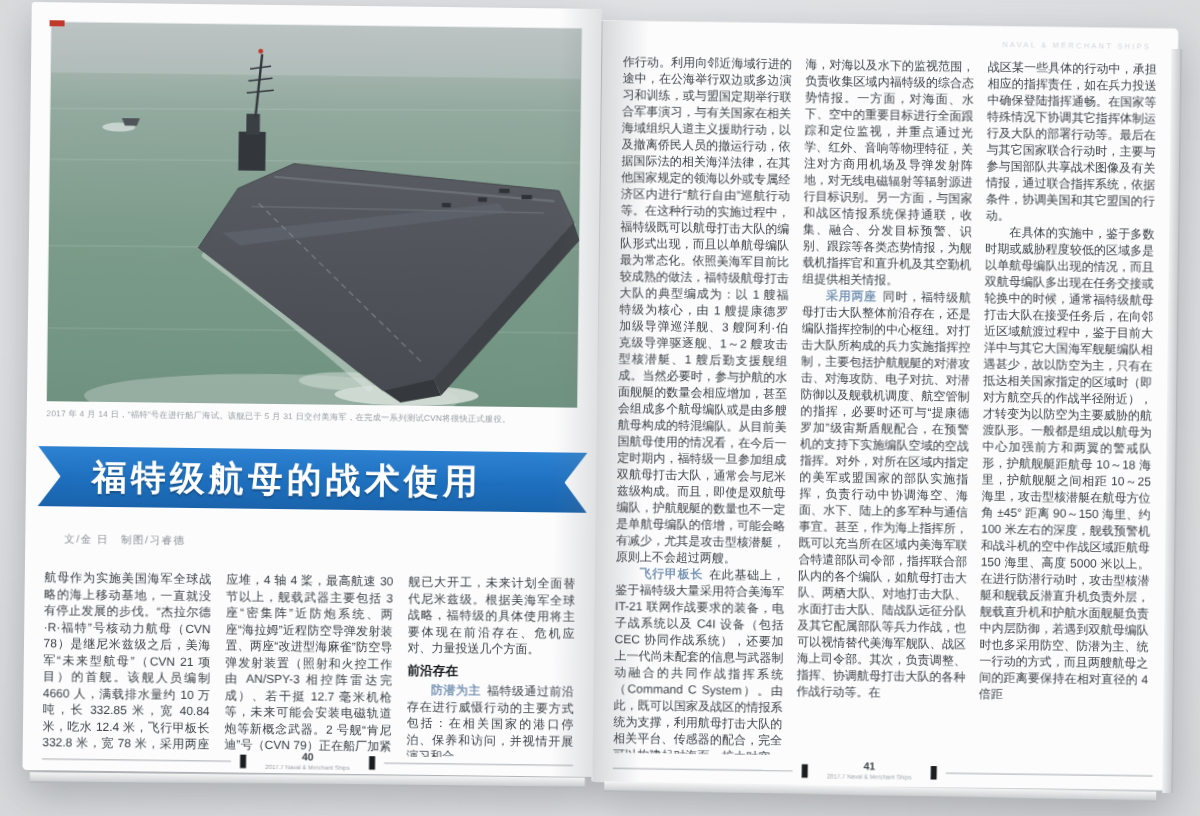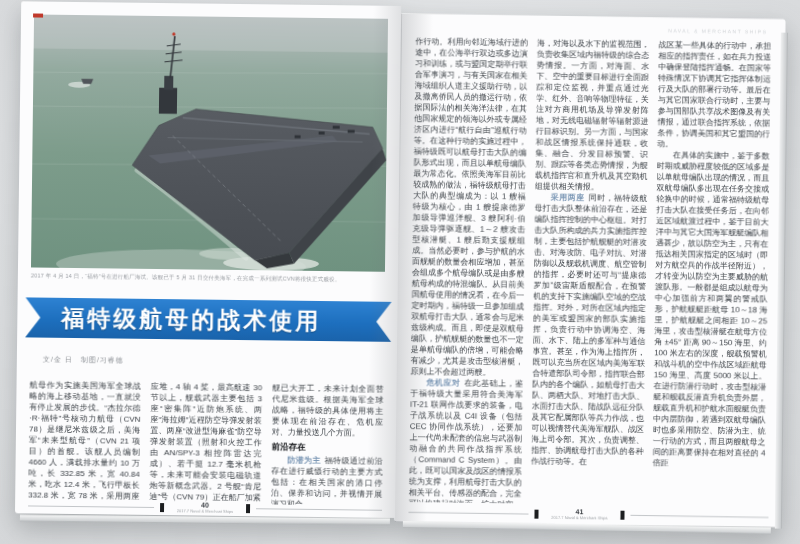--- a/index.html
+++ b/index.html
@@ -150,21 +150,21 @@
       <div class="rule"></div>
     </div>
   </div>
 
   <div class="page page-right">
     <div class="runhead">NAVAL &amp; MERCHANT SHIPS</div>
 
     <div class="rcols">
       <div class="col">
         <p class="noindent">作行动。利用向邻近海域行进的途中，在公海举行双边或多边演习和训练，或与盟国定期举行联合军事演习，与有关国家在相关海域组织人道主义援助行动，以及撤离侨民人员的撤运行动，依据国际法的相关海洋法律，在其他国家规定的领海以外或专属经济区内进行“航行自由”巡航行动等。在这种行动的实施过程中，福特级既可以航母打击大队的编队形式出现，而且以单航母编队最为常态化。依照美海军目前比较成熟的做法，福特级航母打击大队的典型编成为：以 1 艘福特级为核心，由 1 艘提康德罗加级导弹巡洋舰、3 艘阿利·伯克级导弹驱逐舰、1～2 艘攻击型核潜艇、1 艘后勤支援舰组成。当然必要时，参与护航的水面舰艇的数量会相应增加，甚至会组成多个航母编队或是由多艘航母构成的特混编队。从目前美国航母使用的情况看，在今后一定时期内，福特级一旦参加组成双航母打击大队，通常会与尼米兹级构成。而且，即使是双航母编队，护航舰艇的数量也不一定是单航母编队的倍增，可能会略有减少，尤其是攻击型核潜艇，原则上不会超过两艘。</p>
-        <p><span class="runin">危机应对</span><span>在此基础上，鉴于福特级大量采用符合美海军 IT-21 联网作战要求的装备，电子战系统以及 C4I 设备（包括 CEC 协同作战系统），还要加上一代尚未配套的信息与武器制动融合的共同作战指挥系统（Command C System）。由此，既可以国家及战区的情报系统为支撑，利用航母打击大队的相关平台、传感器的配合，完全可以构建起对海面、扩大对空、对</span></p>
+        <p><span class="runin">飞行甲板长</span><span>在此基础上，鉴于福特级大量采用符合美海军 IT-21 联网作战要求的装备，电子战系统以及 C4I 设备（包括 CEC 协同作战系统），还要加上一代尚未配套的信息与武器制动融合的共同作战指挥系统（Command C System）。由此，既可以国家及战区的情报系统为支撑，利用航母打击大队的相关平台、传感器的配合，完全可以构建起对海面、扩大对空、对</span></p>
       </div>
       <div class="col">
         <p class="noindent">海，对海以及水下的监视范围，负责收集区域内福特级的综合态势情报。一方面，对海面、水下、空中的重要目标进行全面跟踪和定位监视，并重点通过光学、红外、音响等物理特征，关注对方商用机场及导弹发射阵地，对无线电磁辐射等辐射源进行目标识别。另一方面，与国家和战区情报系统保持通联，收集、融合、分发目标预警、识别、跟踪等各类态势情报，为舰载机指挥官和直升机及其空勤机组提供相关情报。</p>
         <p><span class="runin">采用两座</span><span>同时，福特级航母打击大队整体前沿存在，还是编队指挥控制的中心枢纽。对打击大队所构成的兵力实施指挥控制，主要包括护航舰艇的对潜攻击、对海攻防、电子对抗、对潜防御以及舰载机调度、航空管制的指挥，必要时还可与“提康德罗加”级宙斯盾舰配合，在预警机的支持下实施编队空域的空战指挥。对外，对所在区域内指定的美军或盟国家的部队实施指挥，负责行动中协调海空、海面、水下、陆上的多军种与通信事宜。甚至，作为海上指挥所，既可以充当所在区域内美海军联合特遣部队司令部，指挥联合部队内的各个编队，如航母打击大队、两栖大队、对地打击大队、水面打击大队、陆战队远征分队及其它配属部队等兵力作战，也可以视情替代美海军舰队、战区海上司令部。其次，负责调整、指挥、协调航母打击大队的各种作战行动等。在</span></p>
       </div>
       <div class="col">
         <p class="noindent">战区某一些具体的行动中，承担相应的指挥责任，如在兵力投送中确保登陆指挥通畅。在国家等特殊情况下协调其它指挥体制运行及大队的部署行动等。最后在与其它国家联合行动时，主要与参与国部队共享战术图像及有关情报，通过联合指挥系统，依据条件，协调美国和其它盟国的行动。</p>
         <p>在具体的实施中，鉴于多数时期或威胁程度较低的区域多是以单航母编队出现的情况，而且双航母编队多出现在任务交接或轮换中的时候，通常福特级航母打击大队在接受任务后，在向邻近区域航渡过程中，鉴于目前大洋中与其它大国海军舰艇编队相遇甚少，故以防空为主，只有在抵达相关国家指定的区域时（即对方航空兵的作战半径附近），才转变为以防空为主要威胁的航渡队形。一般都是组成以航母为中心加强前方和两翼的警戒队形，护航舰艇距航母 10～18 海里，护航舰艇之间相距 10～25 海里，攻击型核潜艇在航母方位角 ±45° 距离 90～150 海里、约 100 米左右的深度，舰载预警机和战斗机的空中作战区域距航母 150 海里、高度 5000 米以上。在进行防潜行动时，攻击型核潜艇和舰载反潜直升机负责外层，舰载直升机和护航水面舰艇负责中内层防御，若遇到双航母编队时也多采用防空、防潜为主、统一行动的方式，而且两艘航母之间的距离要保持在相对直径的 4 倍距</p>
       </div>
     </div>

